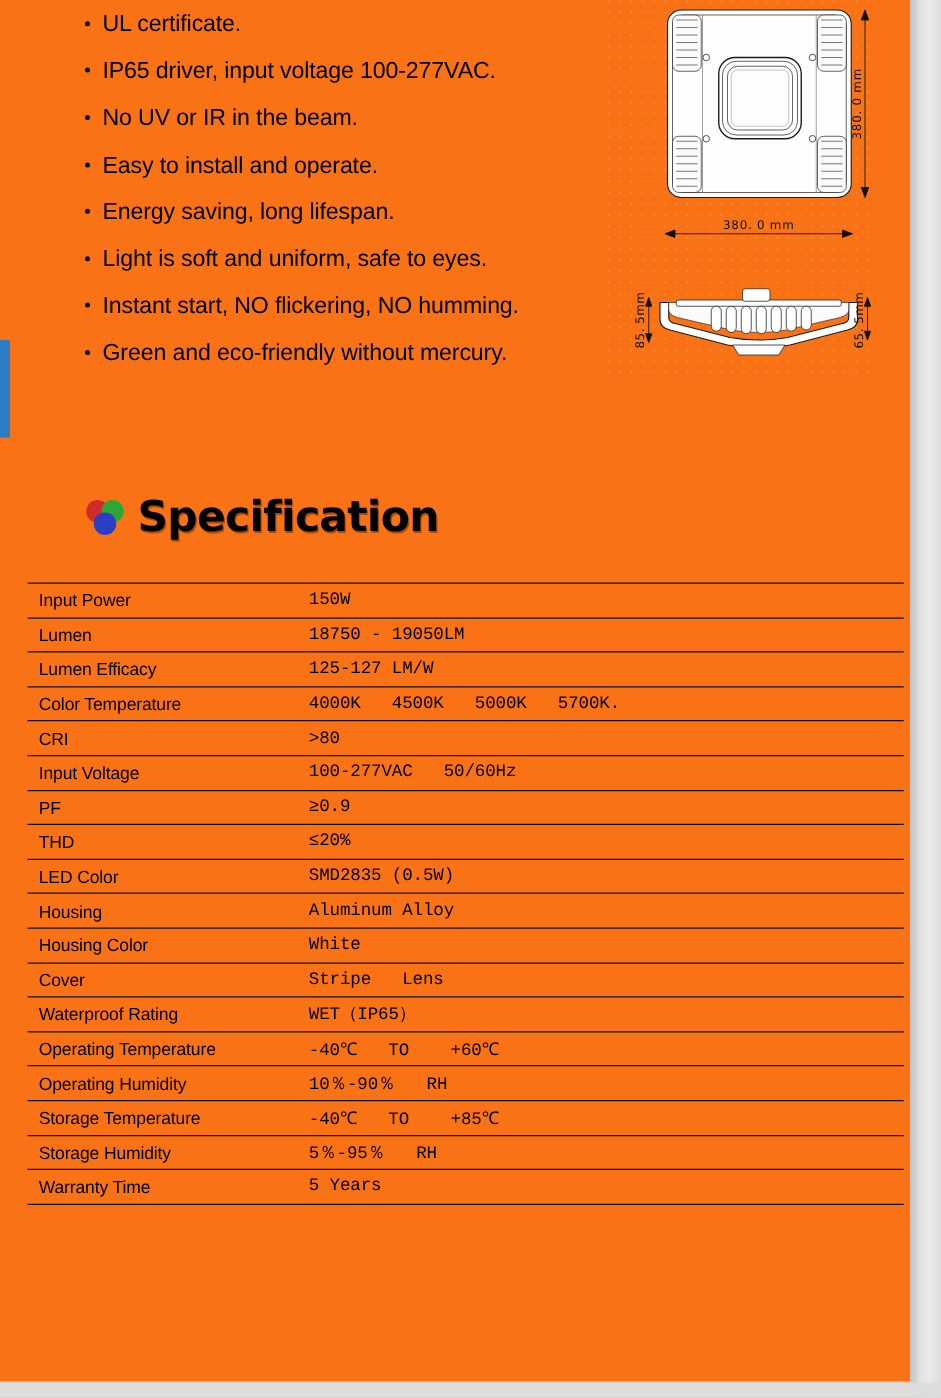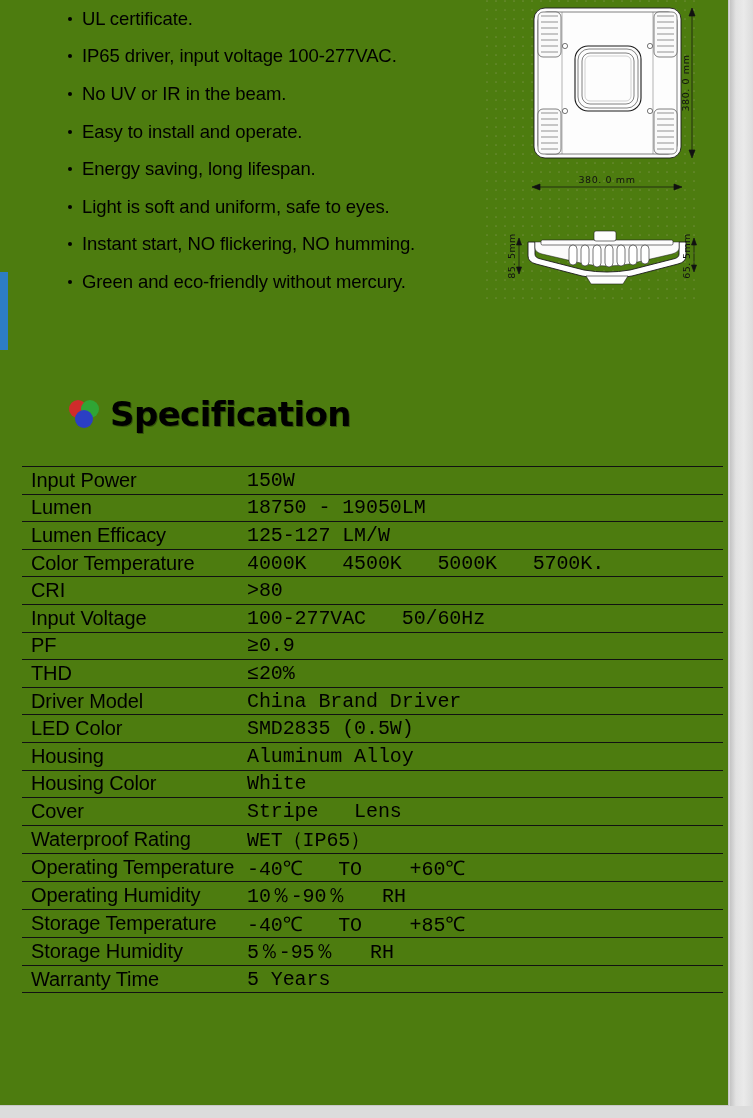--- a/index.html
+++ b/index.html
@@ -23,21 +23,21 @@
     width: 753px;
     height: 1118px;
     background: #d9d9d9;
   }
   #page-sheet {
     position: absolute;
     left: 0;
     top: 0;
     width: 729px;
     height: 1106px;
-    background: #4d7c0f;
+    background: #f97316;
     border-right: 1px solid #c8c8c8;
     border-bottom: 1px solid #c8c8c8;
     box-sizing: border-box;
     overflow: hidden;
   }
   
   #right-band {
     position: absolute;
     right: 0;
     top: 0;
@@ -135,21 +135,21 @@
     top: 466px;
     width: 701px;
     border-collapse: collapse;
   }
   #spec-table tr {
     height: 27.6px;
   }
   #spec-table td {
     border-top: 1.4px solid #111;
     border-bottom: 1.4px solid #111;
-    font-size: 20px;
+    font-size: 14px;
     color: #000;
     padding: 0;
     vertical-align: middle;
     white-space: pre;
     letter-spacing: -0.1px;
   }
   #spec-table td.k {
     width: 216px;
     padding-left: 9px;
   }
@@ -364,24 +364,20 @@
           </tr>
           <tr>
             <td class="k">PF</td>
             <td class="v">≥0.9</td>
           </tr>
           <tr>
             <td class="k">THD</td>
             <td class="v">≤20%</td>
           </tr>
           <tr>
-            <td class="k">Driver Model</td>
-            <td class="v">China Brand Driver</td>
-          </tr>
-          <tr>
             <td class="k">LED Color</td>
             <td class="v">SMD2835 (0.5W)</td>
           </tr>
           <tr>
             <td class="k">Housing</td>
             <td class="v">Aluminum Alloy</td>
           </tr>
           <tr>
             <td class="k">Housing Color</td>
             <td class="v">White</td>

